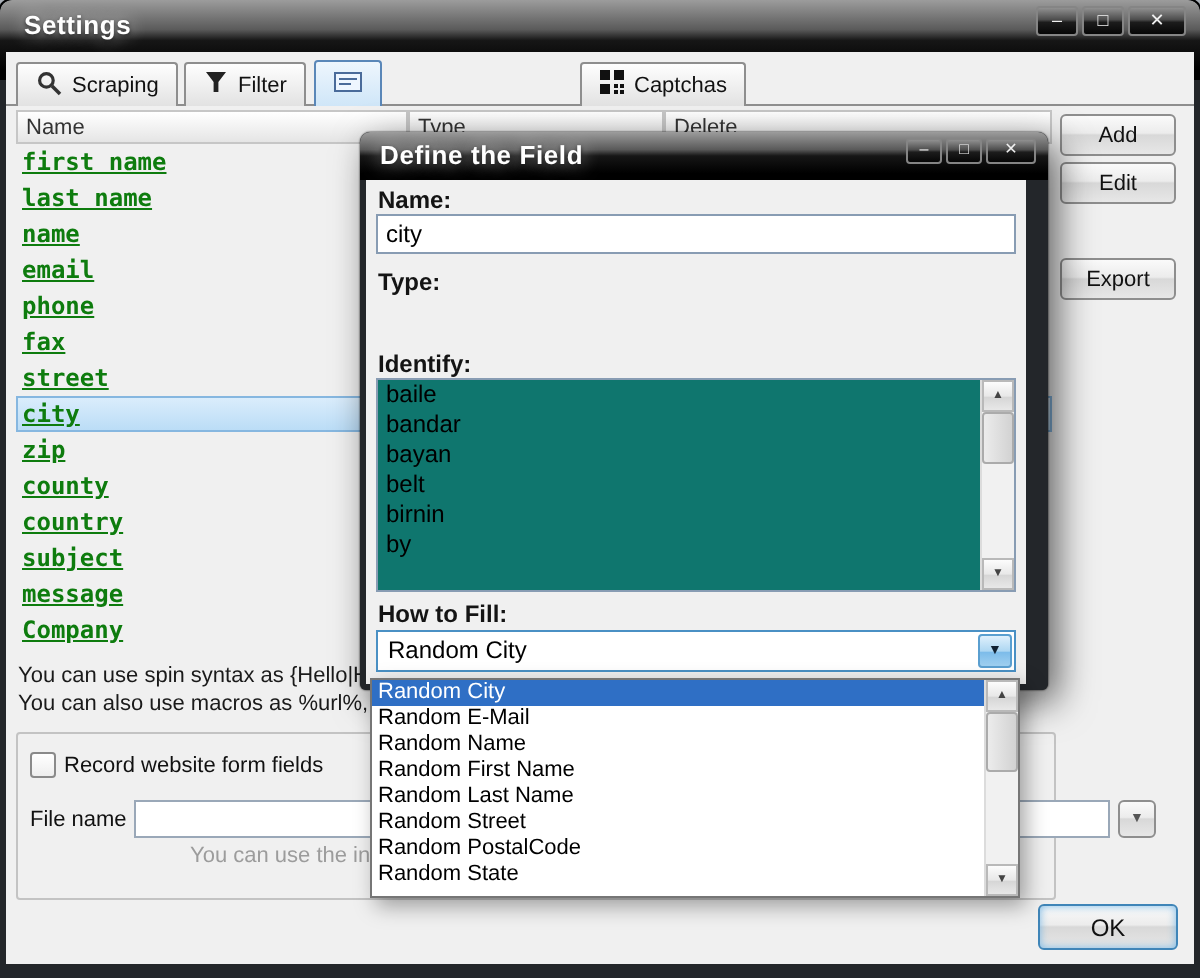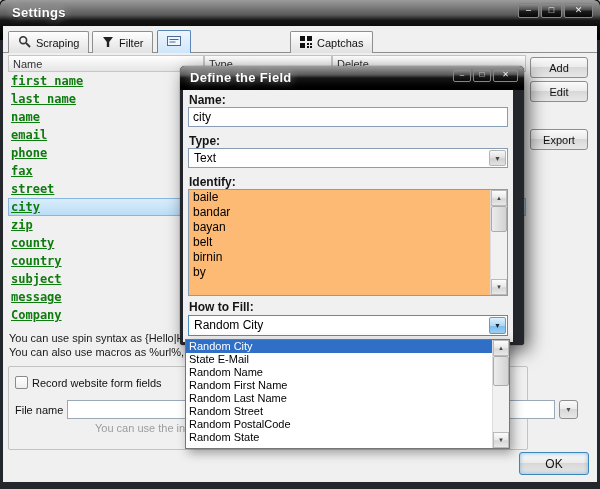--- a/index.html
+++ b/index.html
@@ -55,21 +55,21 @@
   .txt{position:absolute;left:5px;width:320px;height:20px;border:1px solid #889cb3;background:#fff;
        font-family:inherit;font-size:12px;padding:0 4px;color:#000}
   .combo{position:absolute;left:5px;width:320px;height:20px;border:1px solid #889cb3;background:#fff;
          font-size:12px;color:#000;cursor:pointer}
   .combo .val{position:absolute;left:5px;top:0;line-height:18px;white-space:nowrap}
   .cbtn{position:absolute;right:1px;top:1px;bottom:1px;width:17px;text-align:center;color:#444;
         font-size:7px;line-height:16px;border:1px solid #b5b5b5;border-radius:2px;
         background:linear-gradient(#f8f8f8,#dfdfdf 50%,#cfcfcf 55%,#e2e2e2)}
   .combo.focus{border-color:#4a90c4}
   .combo.focus .cbtn{background:linear-gradient(#dff0fc,#aed7f2 50%,#7dbcea 55%,#9fd0f0);border-color:#5a9fd0;color:#123}
-  .listbox{position:absolute;left:5px;width:320px;height:107px;border:1px solid #889cb3;background:#fdba74;overflow:hidden}
+  .listbox{position:absolute;left:5px;width:320px;height:107px;border:1px solid #889cb3;background:#0f766e;overflow:hidden}
   .litem{height:15px;line-height:15px;font-size:12px;padding-left:4px;color:#000;width:301px}
   .vscroll{position:absolute;right:0;top:0;bottom:0;width:17px;background:#f1f1f1;border-left:1px solid #dcdcdc;cursor:pointer}
   .sbtn{position:absolute;left:0;width:16px;height:16px;text-align:center;font-size:6px;color:#444;line-height:15px;
         border:1px solid #b9b9b9;background:linear-gradient(#fcfcfc,#e8e8e8 50%,#d6d6d6 55%,#e8e8e8);cursor:pointer}
   .sbtn.up{top:0}.sbtn.down{bottom:0}
   .sthumb{position:absolute;left:0;width:16px;border:1px solid #ababab;border-radius:2px;
           background:linear-gradient(90deg,#ececec,#d2d2d2);cursor:grab}
 
   
   #popup{position:absolute;left:185px;top:339px;width:325px;height:110px;background:#fff;
@@ -174,24 +174,20 @@
         <div class="wbtn max"><span>□</span></div>
         <div class="wbtn cls"><span>✕</span></div>
       </div>
     </div>
     <div class="dbody">
 
       <div class="dlabel" style="top:3px">Name:</div>
       <input class="txt" style="top: 17px;" value="city">
 
       <div class="dlabel" style="top:44px">Type:</div>
-      <div class="combo" style="top:58px">
-        <span class="val">Text</span>
-        <span class="cbtn"><span>▼</span></span>
-      </div>
 
       <div class="dlabel" style="top:85px">Identify:</div>
       <div class="listbox" style="top:99px">
         <div class="litem">baile</div>
         <div class="litem">bandar</div>
         <div class="litem">bayan</div>
         <div class="litem">belt</div>
         <div class="litem">birnin</div>
         <div class="litem">by</div>
         <div class="vscroll">
@@ -204,21 +200,21 @@
       <div class="dlabel" style="top:210px">How to Fill:</div>
       <div class="combo focus" style="top:225px;height:21px">
         <span class="val" style="line-height:19px">Random City</span>
         <span class="cbtn"><span>▼</span></span>
       </div>
     </div>
   </div>
 
   <div id="popup">
     <div class="popt sel">Random City</div>
-    <div class="popt">State E-Mail</div>
+    <div class="popt">Random E-Mail</div>
     <div class="popt">Random Name</div>
     <div class="popt">Random First Name</div>
     <div class="popt">Random Last Name</div>
     <div class="popt">Random Street</div>
     <div class="popt">Random PostalCode</div>
     <div class="popt">Random State</div>
     <div class="vscroll">
       <div class="sbtn up"><span>▲</span></div>
       <div class="sthumb" style="top:16px;height:30px"></div>
       <div class="sbtn down"><span>▼</span></div>

